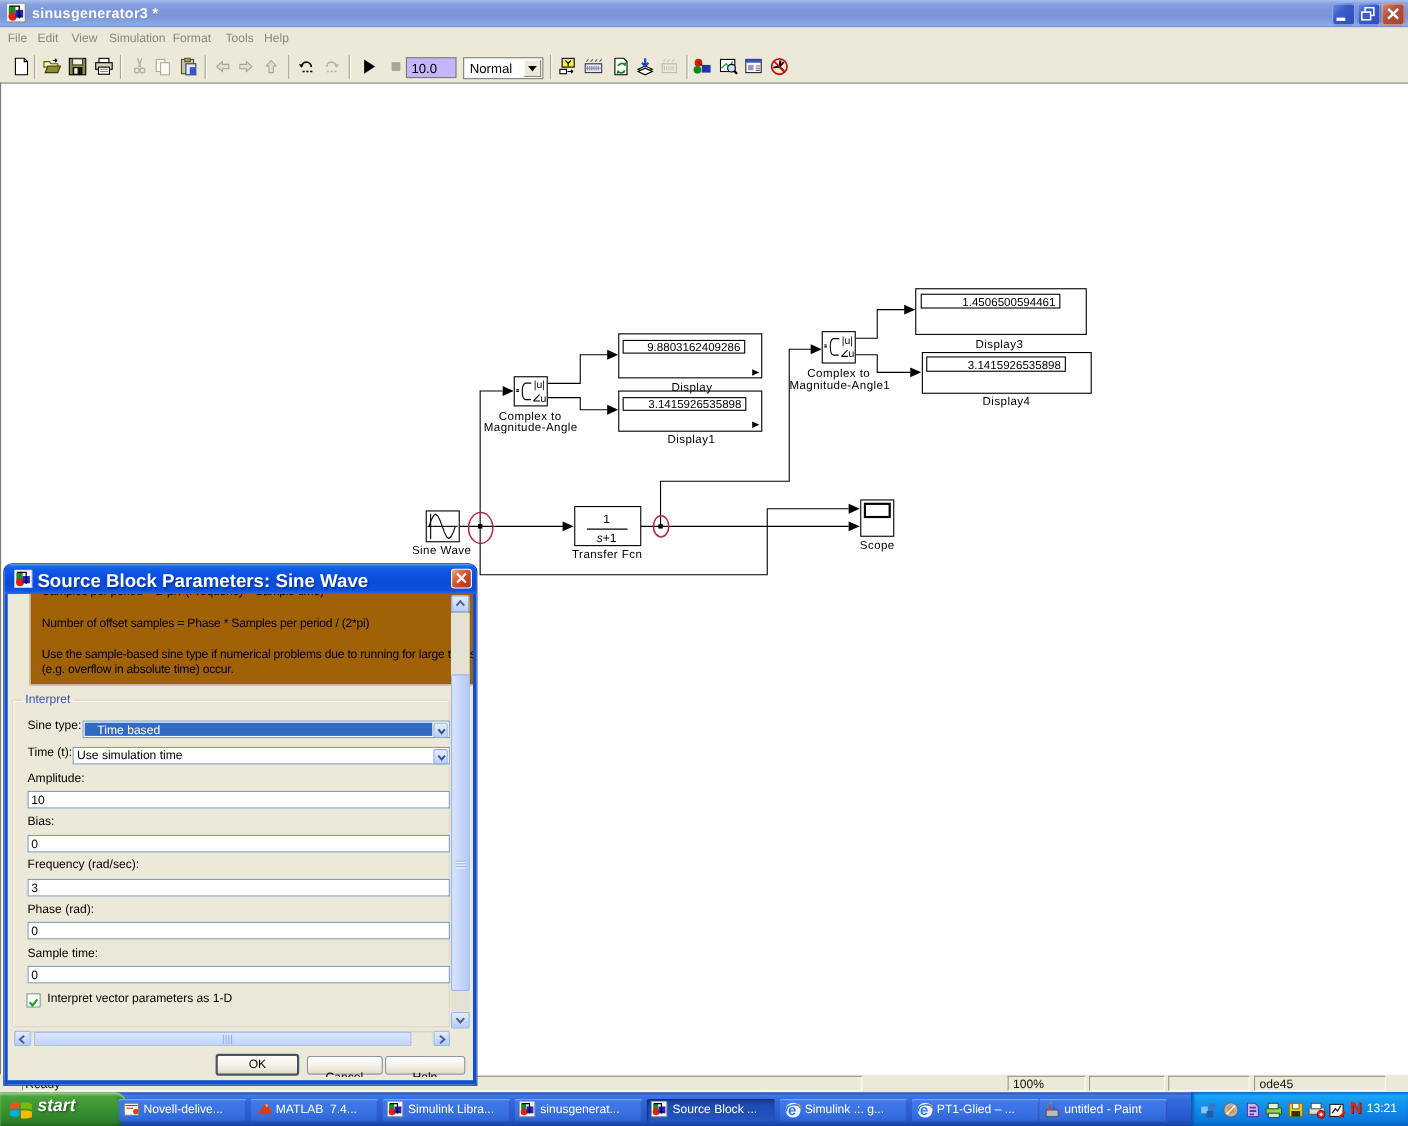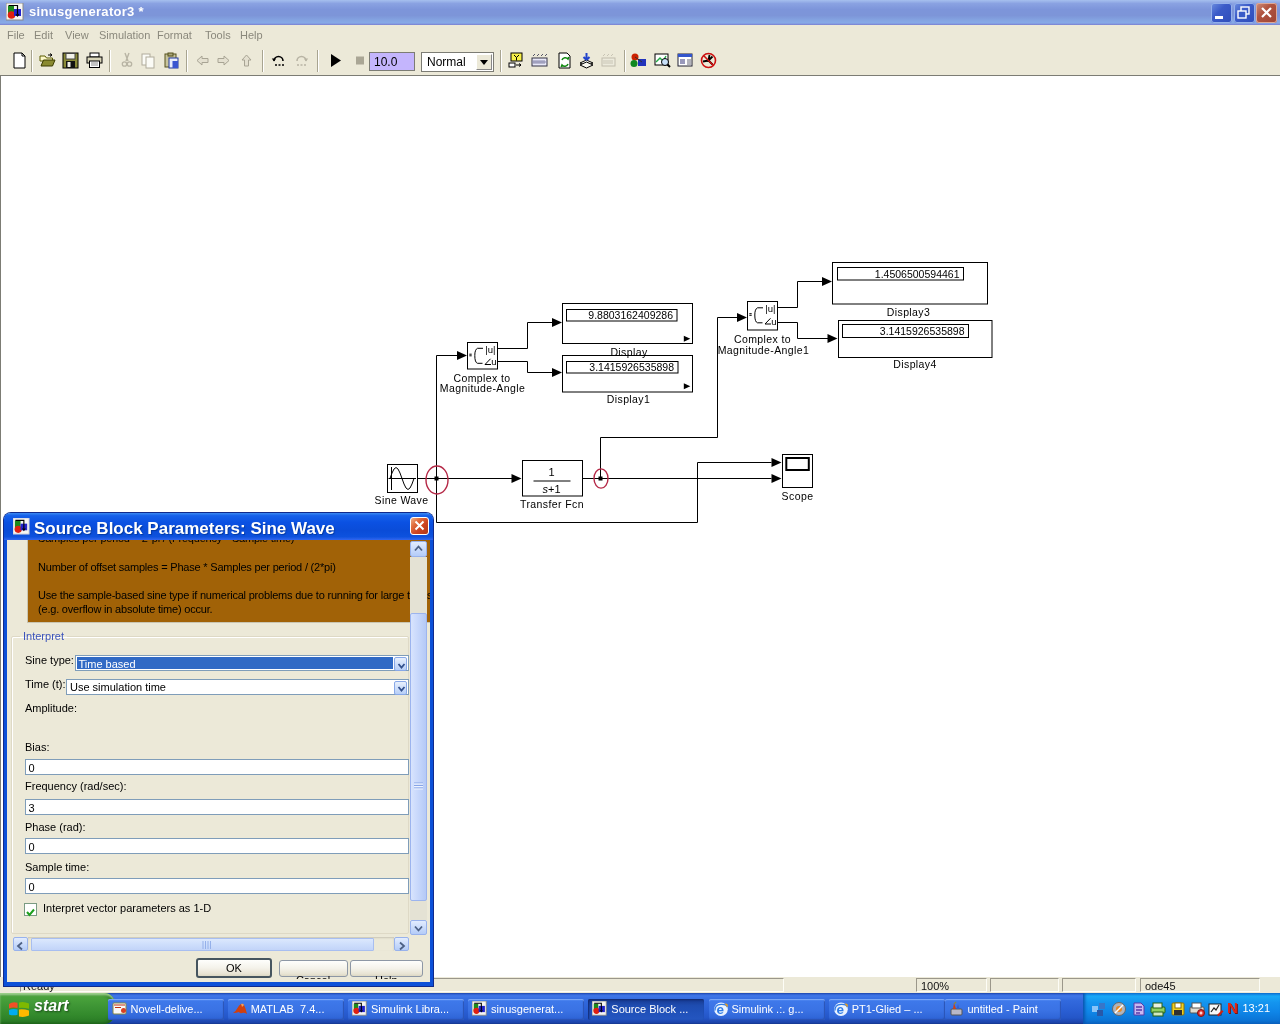--- a/index.html
+++ b/index.html
@@ -334,33 +334,34 @@
       <span class="dl" style="left:10px; top:-8px;">Samples per period = 2*pi / (Frequency * Sample time)</span>
       <span class="dl" style="left:10px; top:20.5px;">Number of offset samples = Phase * Samples per period / (2*pi)</span>
       <span class="dl" style="left:10px; top:48.5px;">Use the sample-based sine type if numerical problems due to running for large times</span>
       <span class="dl" style="left:10px; top:62.5px;">(e.g. overflow in absolute time) occur.</span>
     </div>
     <fieldset style="position:absolute; left:4px; top:90px; width:398px; height:304px; border:1px solid #ded9c6; border-radius:2px; box-shadow:inset 1px 1px 0 #fff;">
       <legend style="margin-left:8px; padding:0 3px; font-size:11px; color:#3b53bb;">Interpret</legend>
     </fieldset>
     <span class="dl" style="left:18px; top:114.2px;">Sine type:</span>
     <div style="position:absolute; left:67.5px; top:114.5px; width:334px; height:16px; background:#fff; border:1px solid #7f9db9;">
-      <div style="position:absolute; left:1px; top:1px; right:15px; bottom:1px; background:#316ac5; color:#fff; font-size:11px; padding:1px 0 0 2px;">Time based</div>
+      <div style="position:absolute; left:1px; top:1px; right:15px; bottom:1px; background:#316ac5; color:#fff; font-size:11px; padding:1px 0 0 12px;">Time based</div>
       <div class="carrow"><svg width="13" height="13">
               <path d="M3.5 5 l3 3.5 3 -3.5" stroke="#33518f" stroke-width="1.8" fill="none"></path>
             </svg></div>
     </div>
     <span class="dl" style="left:18px; top:138.1px;">Time (t):</span>
     <div style="position:absolute; left:59px; top:138.5px; width:342.5px; height:16px; background:#fff; border:1px solid #7f9db9; font-size:11px;">
       <span style="position:absolute; left:3px; top:1.5px;">Use simulation time</span>
       <div class="carrow"><svg width="13" height="13">
               <path d="M3.5 5 l3 3.5 3 -3.5" stroke="#33518f" stroke-width="1.8" fill="none"></path>
             </svg></div>
     </div>
     <span class="dl" style="left:18px; top:161.9px;">Amplitude:</span>
+    <div class="dfield" style="left:17.5px; top:178.5px; width:384px;">10</div>
     <span class="dl" style="left:18px; top:200.8px;">Bias:</span>
     <div class="dfield" style="left:17.5px; top:218.5px; width:384px;">0</div>
     <span class="dl" style="left:18px; top:240.3px;">Frequency (rad/sec):</span>
     <div class="dfield" style="left:17.5px; top:258.5px; width:384px;">3</div>
     <span class="dl" style="left:18px; top:280.9px;">Phase (rad):</span>
     <div class="dfield" style="left:17.5px; top:298px; width:384px;">0</div>
     <span class="dl" style="left:18px; top:321.1px;">Sample time:</span>
     <div class="dfield" style="left:17.5px; top:338px; width:384px;">0</div>
     <div style="position:absolute; left:17px; top:362.5px; width:13px; height:13px; background:#fff; border:1px solid #7b9b83;">
       <svg width="11" height="11">

